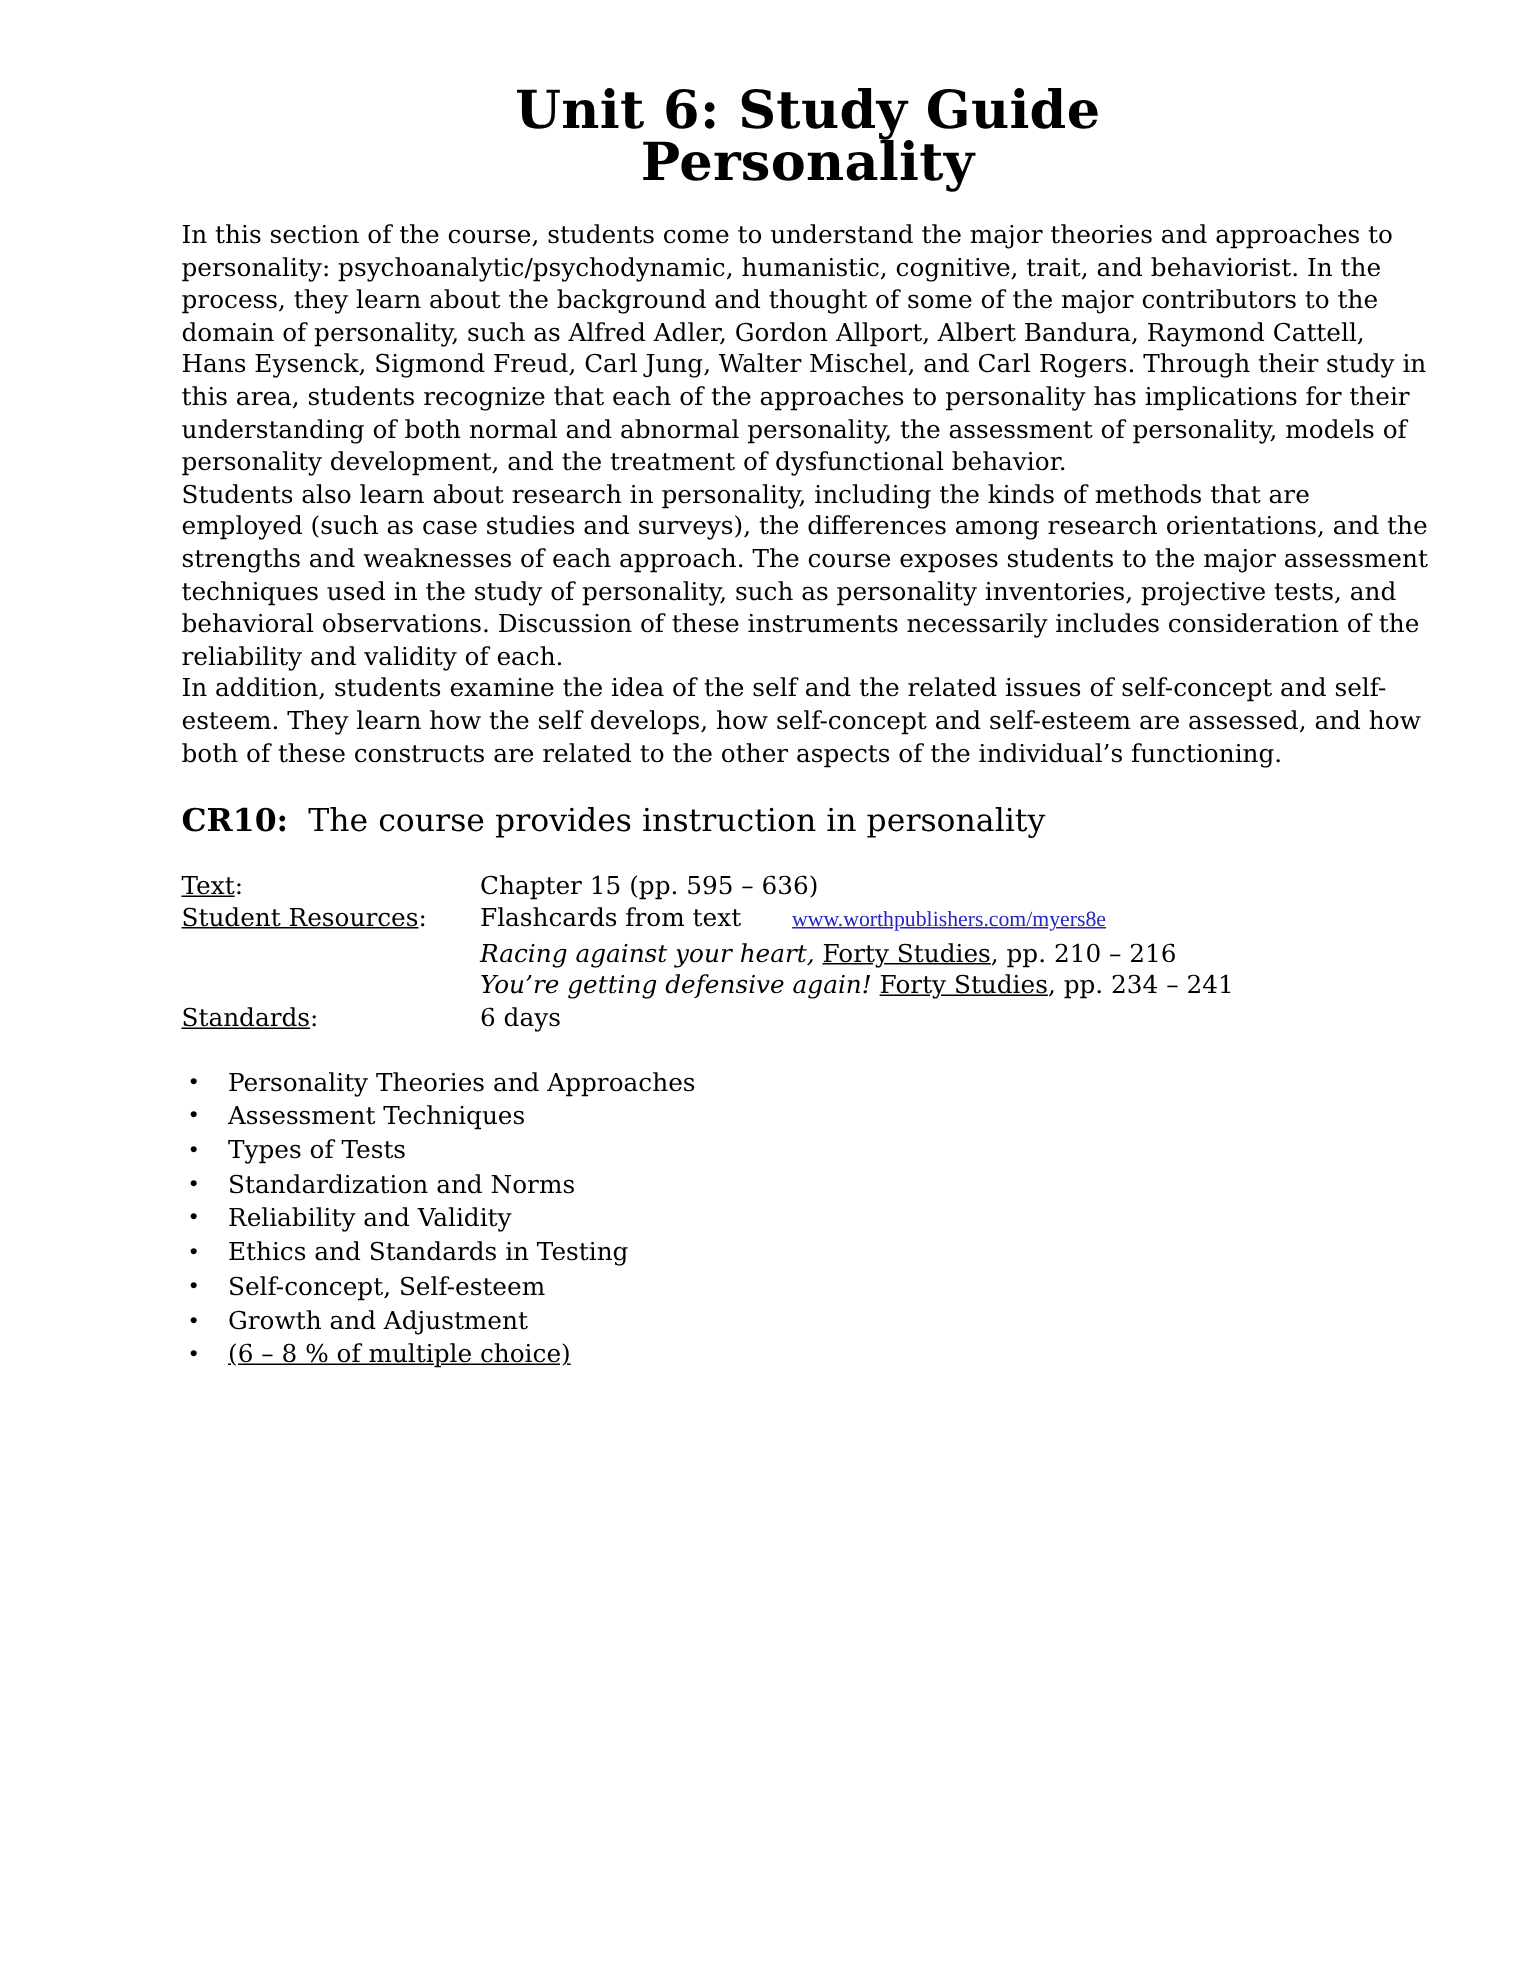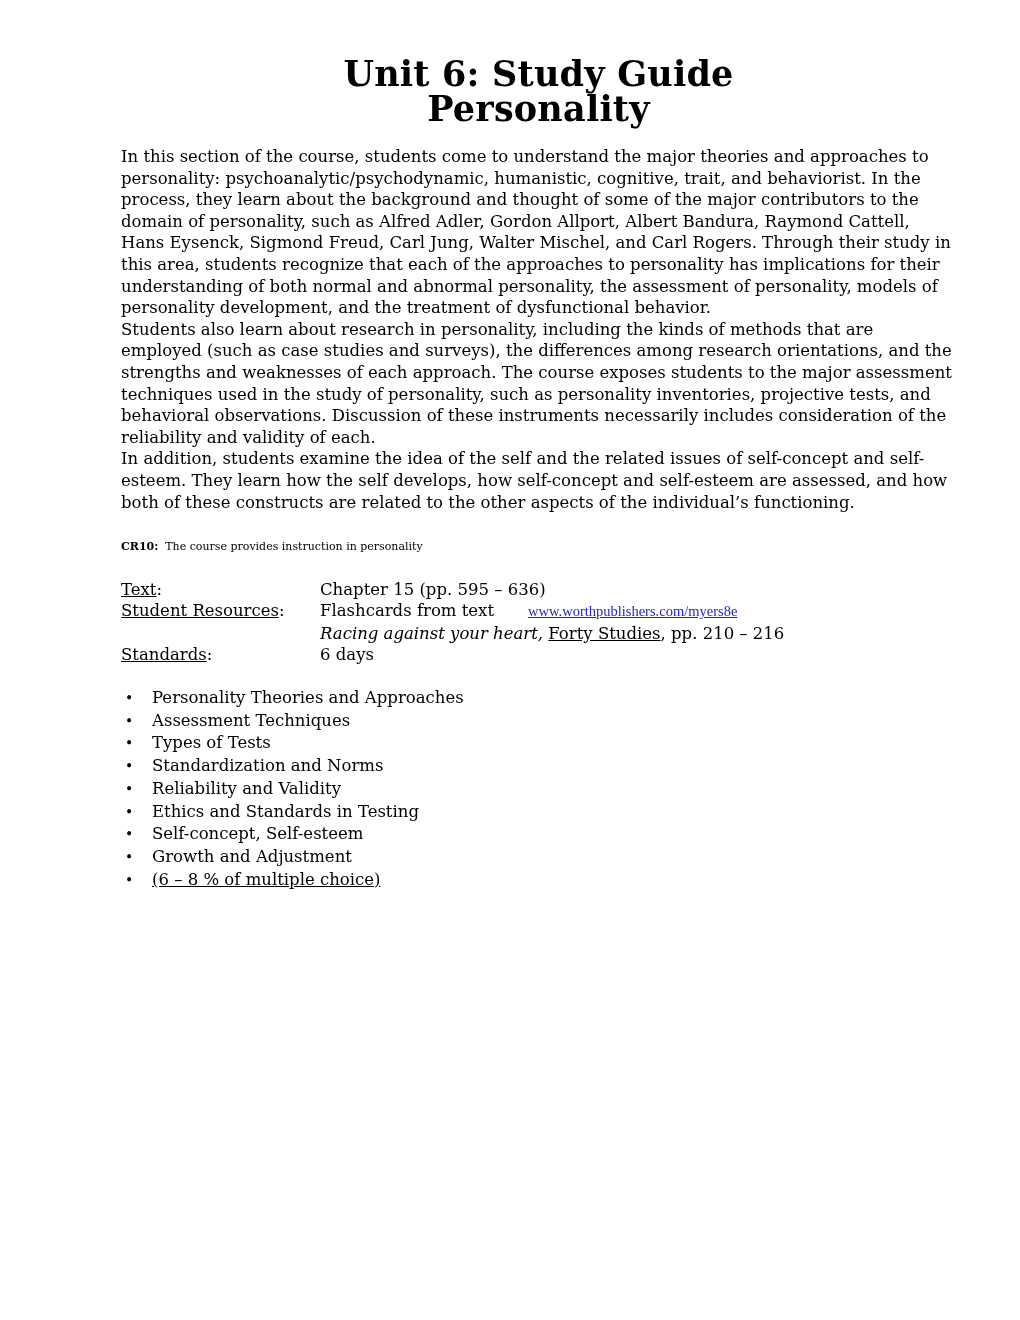--- a/index.html
+++ b/index.html
@@ -21,21 +21,21 @@
     font-weight: bold;
     line-height: 35px;
     letter-spacing: 0.2px;
   }
   p.body-par {
     font-size: 16.5px;
     line-height: 21.6px;
     text-align: left;
   }
   .cr10-line {
-    font-size: 11px;
+    font-size: 21px;
     line-height: 21.6px;
     margin-top: 23px;
   }
   .bold { font-weight: bold; }
   .u { text-decoration: underline; }
   .it { font-style: italic; }
   .resources { margin-top: 21px; font-size: 16.5px; }
   .res-row { display: flex; line-height: 21.6px; }
   .res-label { width: 199px; flex: 0 0 199px; }
   .res-value { flex: 1 1 auto; white-space: pre-wrap; }
@@ -92,20 +92,21 @@
       <div class="res-value"><span>Flashcards from text</span><a class="res-link" href="#">www.worthpublishers.com/myers8e</a></div>
     </div>
 
     <div class="res-row">
       <div class="res-label"></div>
       <div class="res-value"><span class="it">Racing against your heart, </span><span class="u">Forty Studies</span><span>, pp. 210 – 216</span></div>
     </div>
 
     <div class="res-row">
       <div class="res-label"></div>
+      <div class="res-value"><span class="it">You’re getting defensive again! </span><span class="u">Forty Studies</span><span>, pp. 234 – 241</span></div>
     </div>
 
     <div class="res-row">
       <div class="res-label"><span class="u">Standards</span><span>:</span></div>
       <div class="res-value">6 days</div>
     </div>
 
   </div>
 
   <div class="emphasis">

